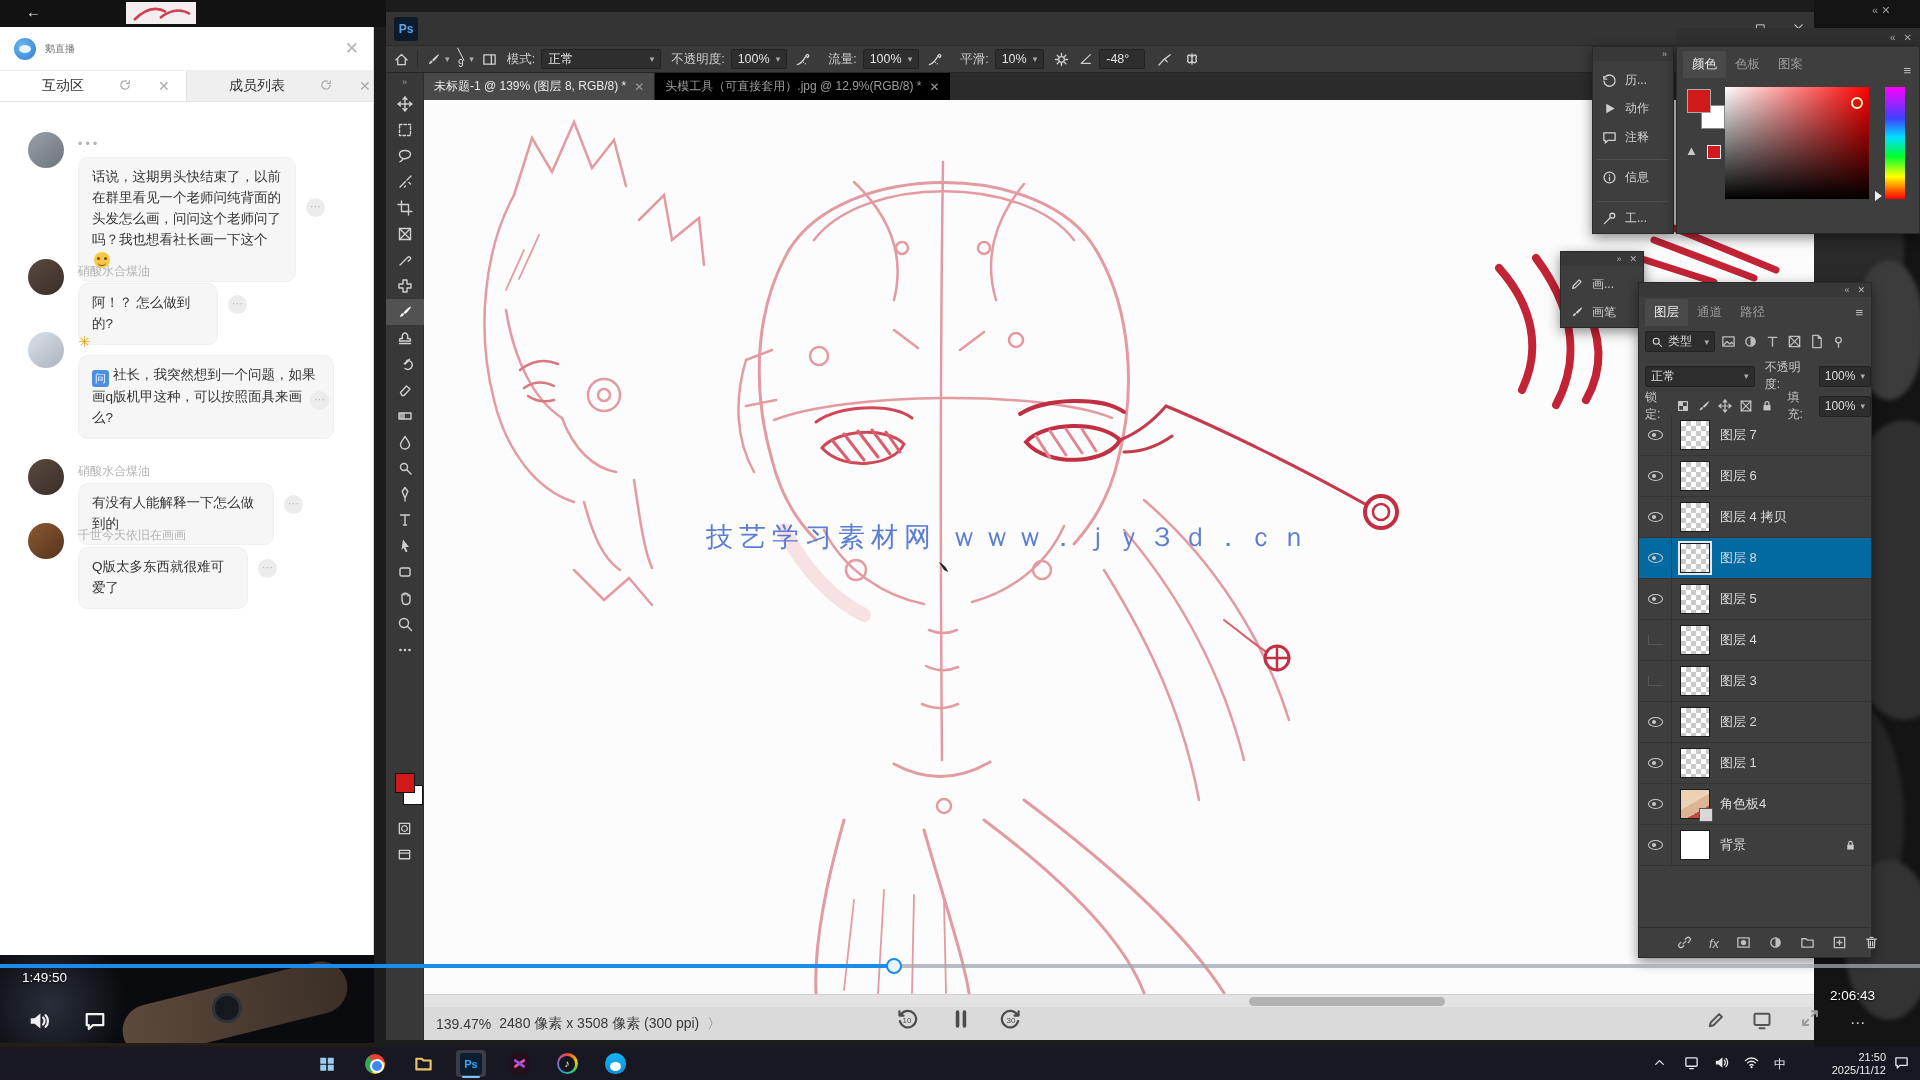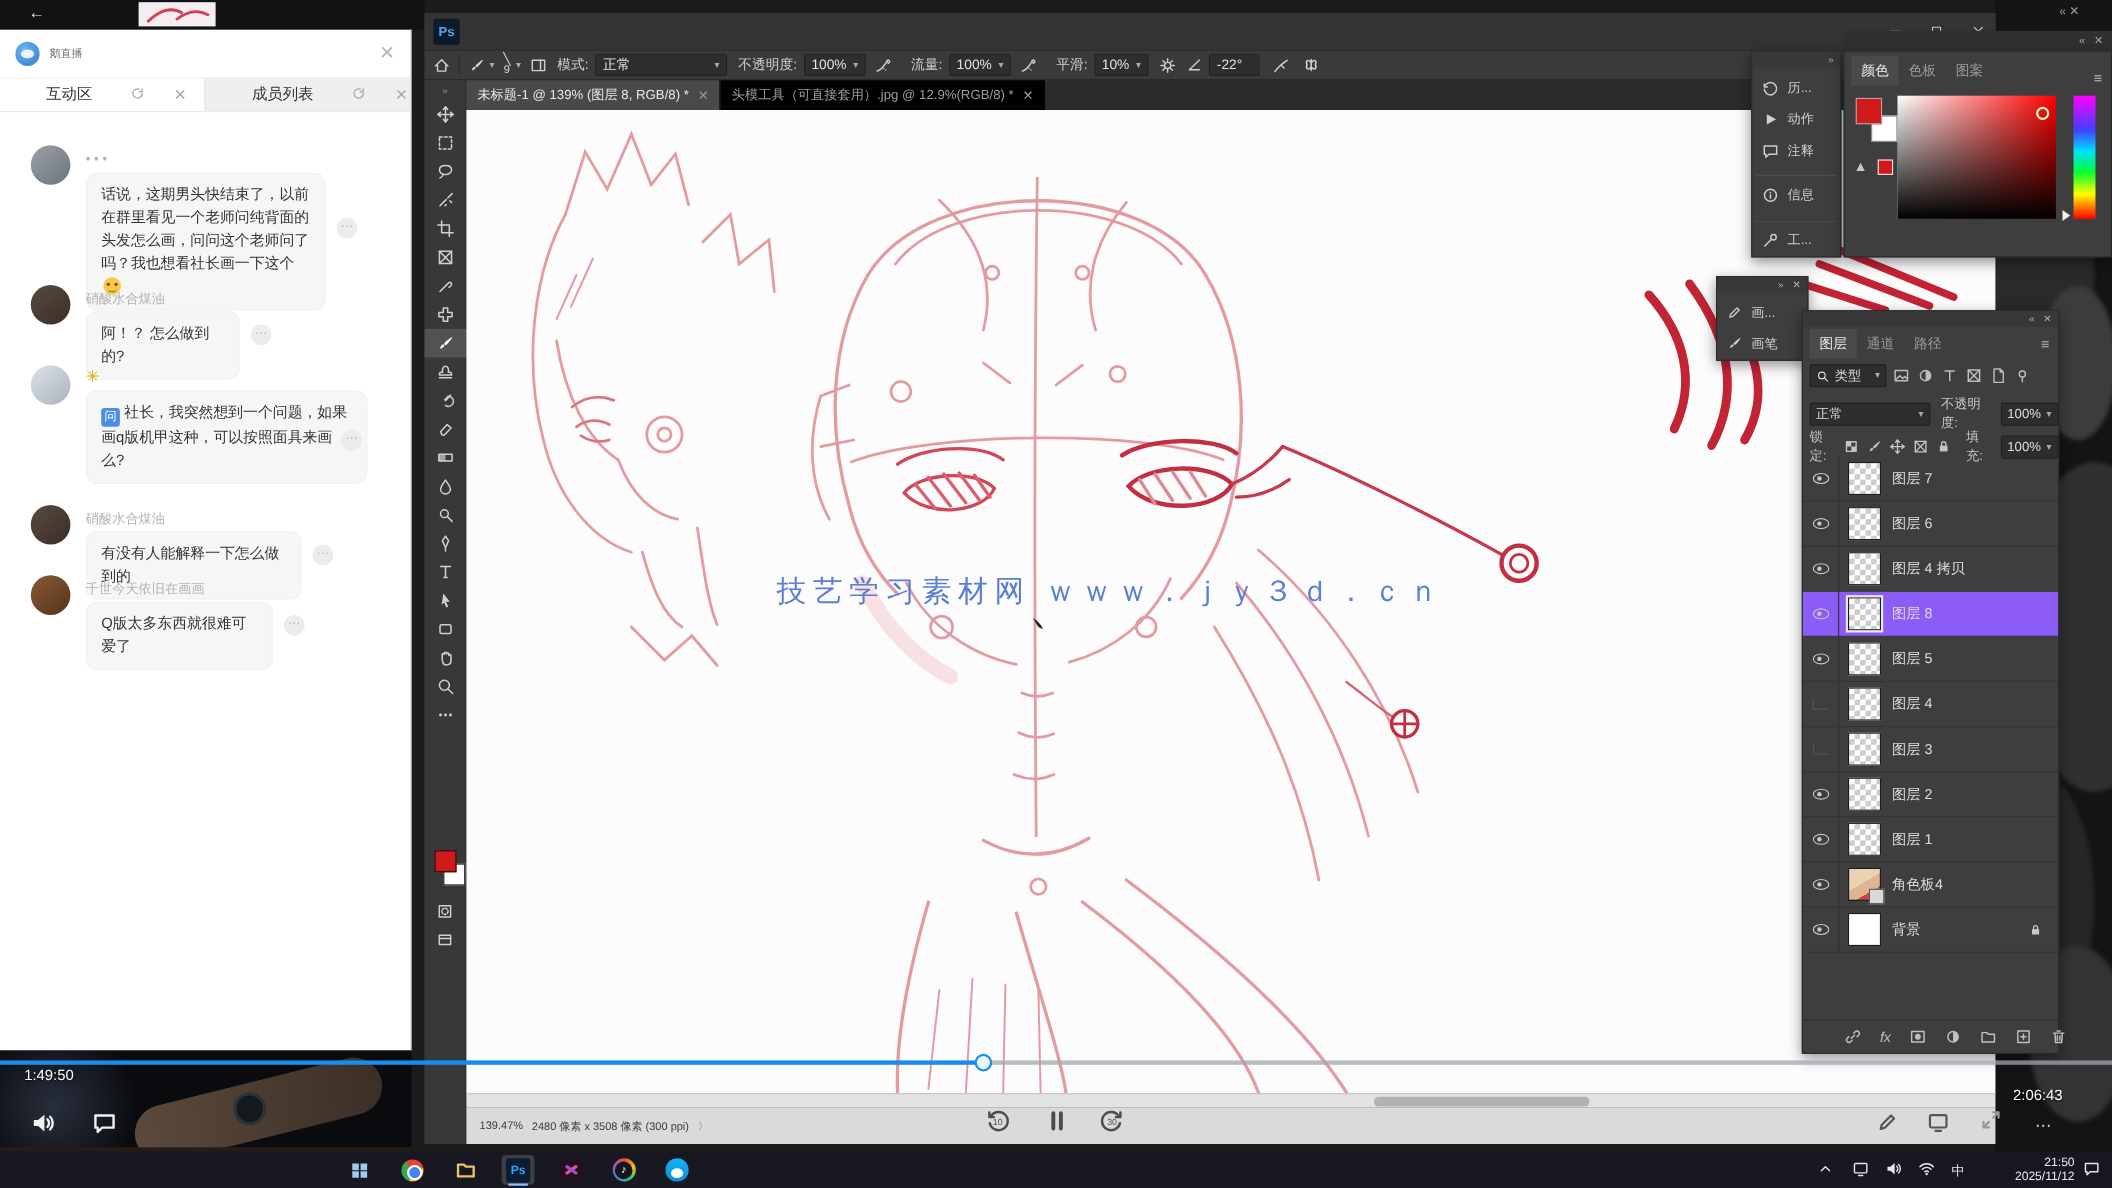--- a/index.html
+++ b/index.html
@@ -41,31 +41,31 @@
   .tool{width:38px;height:26px;display:flex;align-items:center;justify-content:center;color:#cfcfcf}
   .tool.active{background:#525252;color:#fff}
   .ps-tabsrow{position:absolute;left:38px;top:61px;right:0;height:27px;background:#2b2b2b;display:flex}
   .doc-tab{height:27px;display:flex;align-items:center;padding:0 10px;font-size:12px;gap:8px;white-space:nowrap}
   .doc-tab.active{background:#494949;color:#e8e8e8}
   .doc-tab.inactive{background:#000000;color:#9c9c9c;border-left:1px solid #262626}
   .tab-x{color:#9a9a9a;font-size:12px}
   .ps-canvas{position:absolute;left:38px;top:88px;width:1390px;height:894px;background:#fcfcfc;overflow:hidden}
   .ps-scroll{position:absolute;left:38px;top:982px;width:1390px;height:13px;background:#e3e3e3;border-top:1px solid #cfcfcf}
   .ps-scroll .thumb{position:absolute;left:825px;top:2px;width:196px;height:9px;background:#b2b2b2;border-radius:5px}
-  .ps-status{position:absolute;left:38px;top:995px;width:1390px;height:33px;background:#dadada;color:#3a3a3a;font-size:10px;display:flex;align-items:center;gap:8px;padding-left:12px}
+  .ps-status{position:absolute;left:38px;top:995px;width:1390px;height:33px;background:#dadada;color:#3a3a3a;font-size:14px;display:flex;align-items:center;gap:8px;padding-left:12px}
   
   .panel{position:absolute;background:#3e3e3e;border:1px solid #2a2a2a;box-shadow:0 4px 12px rgba(0,0,0,.45)}
   .panel-head{height:14px;display:flex;align-items:center;justify-content:flex-end;gap:8px;padding:0 6px;color:#b5b5b5;font-size:9px;background:#383838}
   .strip-row{position:absolute;left:0;right:0;height:28px;display:flex;align-items:center;gap:8px;padding:0 9px;color:#cfcfcf;font-size:12px}
   .ptab{font-size:12.5px;color:#9d9d9d;padding:5px 9px}
   .ptab.active{color:#ececec;background:#4a4a4a;border-radius:2px 2px 0 0}
   .hamburger{margin-left:auto;color:#bdbdbd;font-size:13px;letter-spacing:0;padding-right:8px}
   .lp-box{background:#2d2d2d;border:1px solid #222;border-radius:2px;height:21px;display:flex;align-items:center;padding:0 5px;gap:5px;color:#ddd;font-size:12px}
   .layer-row{position:absolute;left:0;width:232px;height:41px;display:flex;align-items:center;border-bottom:1px solid #343434;color:#dcdcdc;font-size:13px}
-  .layer-row.selected{background:#8b5cf6}
+  .layer-row.selected{background:#0369a1}
   .eyecol{width:33px;height:41px;border-right:1px solid #313131;display:flex;align-items:center;justify-content:center;flex:none}
   .eye{width:15px;height:10px;border:1.5px solid #c9c9c9;border-radius:50%;position:relative}
   .eye::after{content:"";position:absolute;left:3.8px;top:1.8px;width:4px;height:4px;border-radius:50%;background:#c9c9c9}
   .thumb30{width:30px;height:30px;border:1px solid #1c1c1c;margin:0 10px 0 8px;flex:none;background:#fff;background-image:linear-gradient(45deg,#c9c9c9 25%,transparent 25%,transparent 75%,#c9c9c9 75%),linear-gradient(45deg,#c9c9c9 25%,transparent 25%,transparent 75%,#c9c9c9 75%);background-size:10px 10px;background-position:0 0,5px 5px}
   .layer-row.selected .thumb30{outline:2px solid #e8e8e8}
   .thumb30.white{background:#fff}
   .thumb30.art{background:linear-gradient(150deg,#ecd2b4 0 45%,#dcb694 45% 72%,#c8473f 72%);position:relative}
   .thumb30.art::after{content:"";position:absolute;right:-4px;bottom:-4px;width:12px;height:12px;background:#d8d8d8;border:1px solid #555}
   
   .ctrl{position:absolute;display:flex;align-items:center;justify-content:center}
@@ -254,21 +254,21 @@
             <circle cx="8" cy="8" r="3"></circle>
             <path d="M8 1.5V4M8 12v2.5M1.5 8H4M12 8h2.5M3.4 3.4L5 5M11 11l1.6 1.6M12.6 3.4L11 5M5 11l-1.6 1.6"></path>
           </svg>
         </span>
         <span style="color:#cfcfcf">
           <svg class="ic" width="14" height="14" viewBox="0 0 16 16" fill="none" stroke="currentColor" stroke-width="1.4" stroke-linecap="round" stroke-linejoin="round">
             <path d="M2.5 13L13 3M2.5 13H13"></path>
           </svg>
         </span>
         <div class="opt-box" style="margin-left:6px;width:46px">
-          <span>-22°</span>
+          <span>-48°</span>
         </div>
         <span style="margin:0 12px;color:#cfcfcf">
           <svg class="ic" width="15" height="15" viewBox="0 0 16 16" fill="none" stroke="currentColor" stroke-width="1.4" stroke-linecap="round" stroke-linejoin="round">
             <path d="M2 14c3-4 7-8 12-11M8 7.5L11 10.5"></path>
           </svg>
         </span>
         <span style="color:#cfcfcf">
           <svg class="ic" width="16" height="16" viewBox="0 0 16 16" fill="none" stroke="currentColor" stroke-width="1.4" stroke-linecap="round" stroke-linejoin="round">
             <path d="M8 3v10M8 6C5.5 2.5 2.5 4 4.2 7.8 2.5 11.5 5.5 13.2 8 9.8M8 6c2.5-3.5 5.5-2 3.8 1.8 1.7 3.7-1.3 5.4-3.8 2z"></path>
           </svg>

